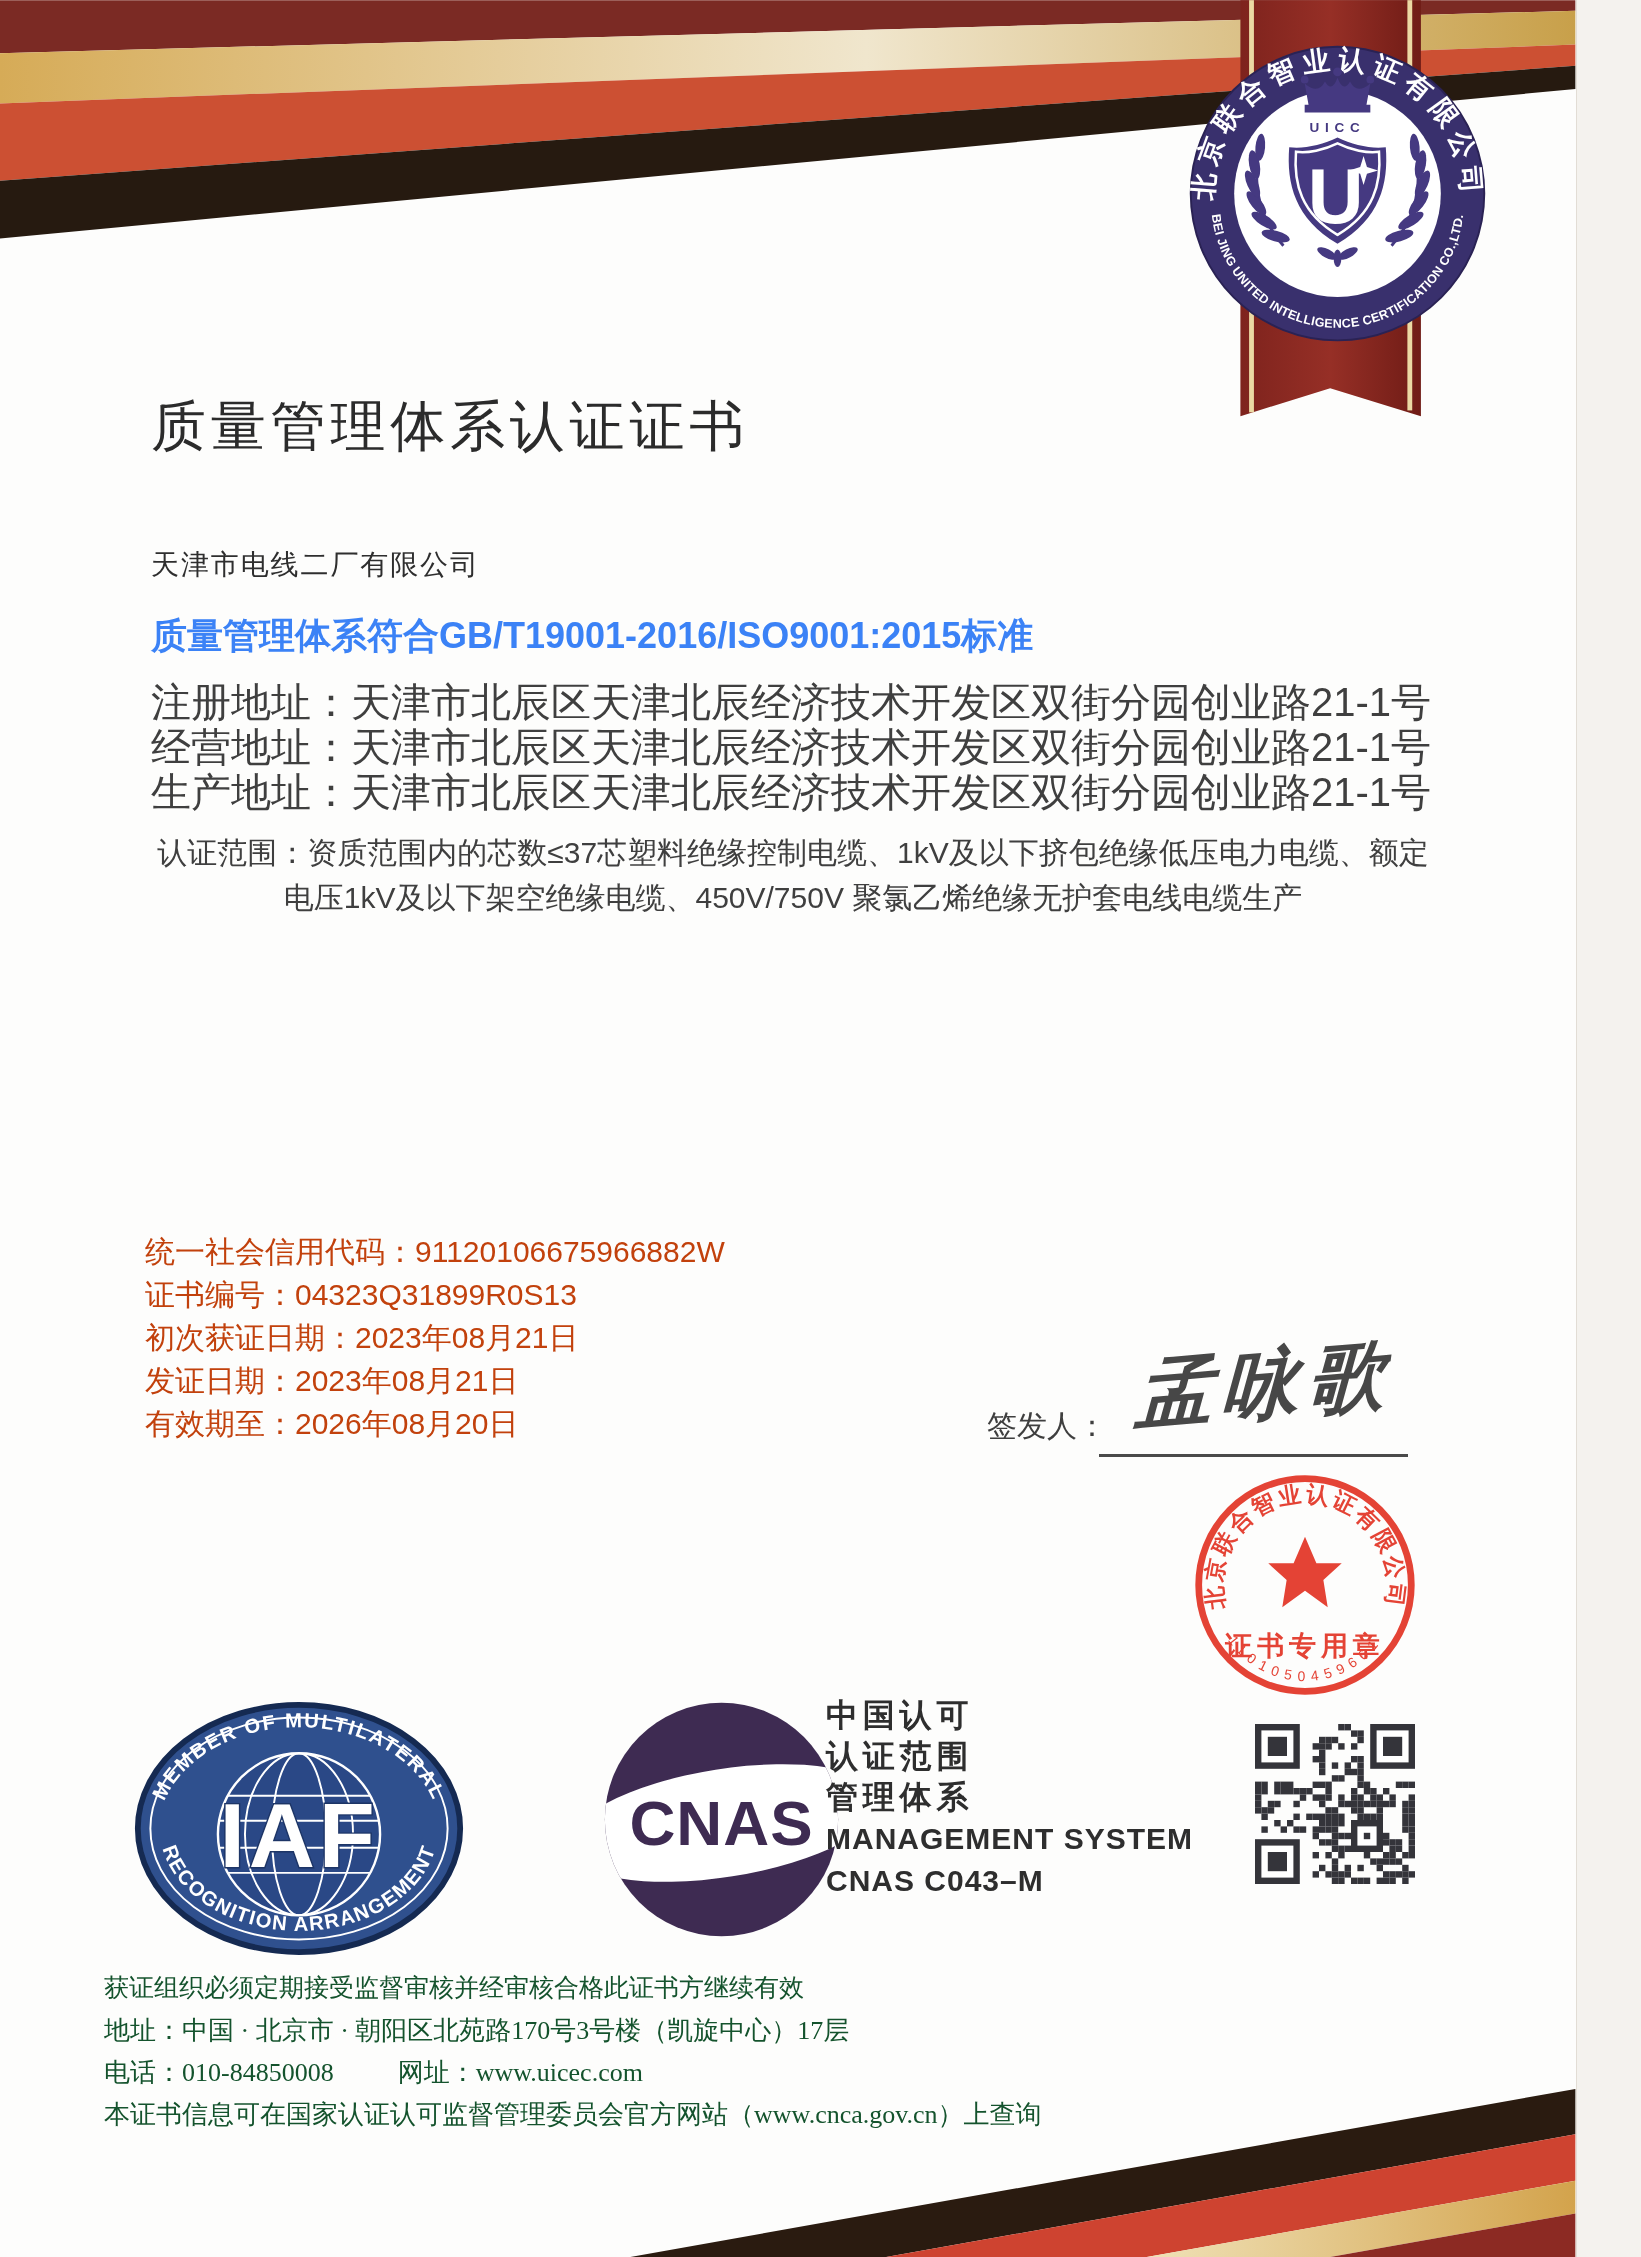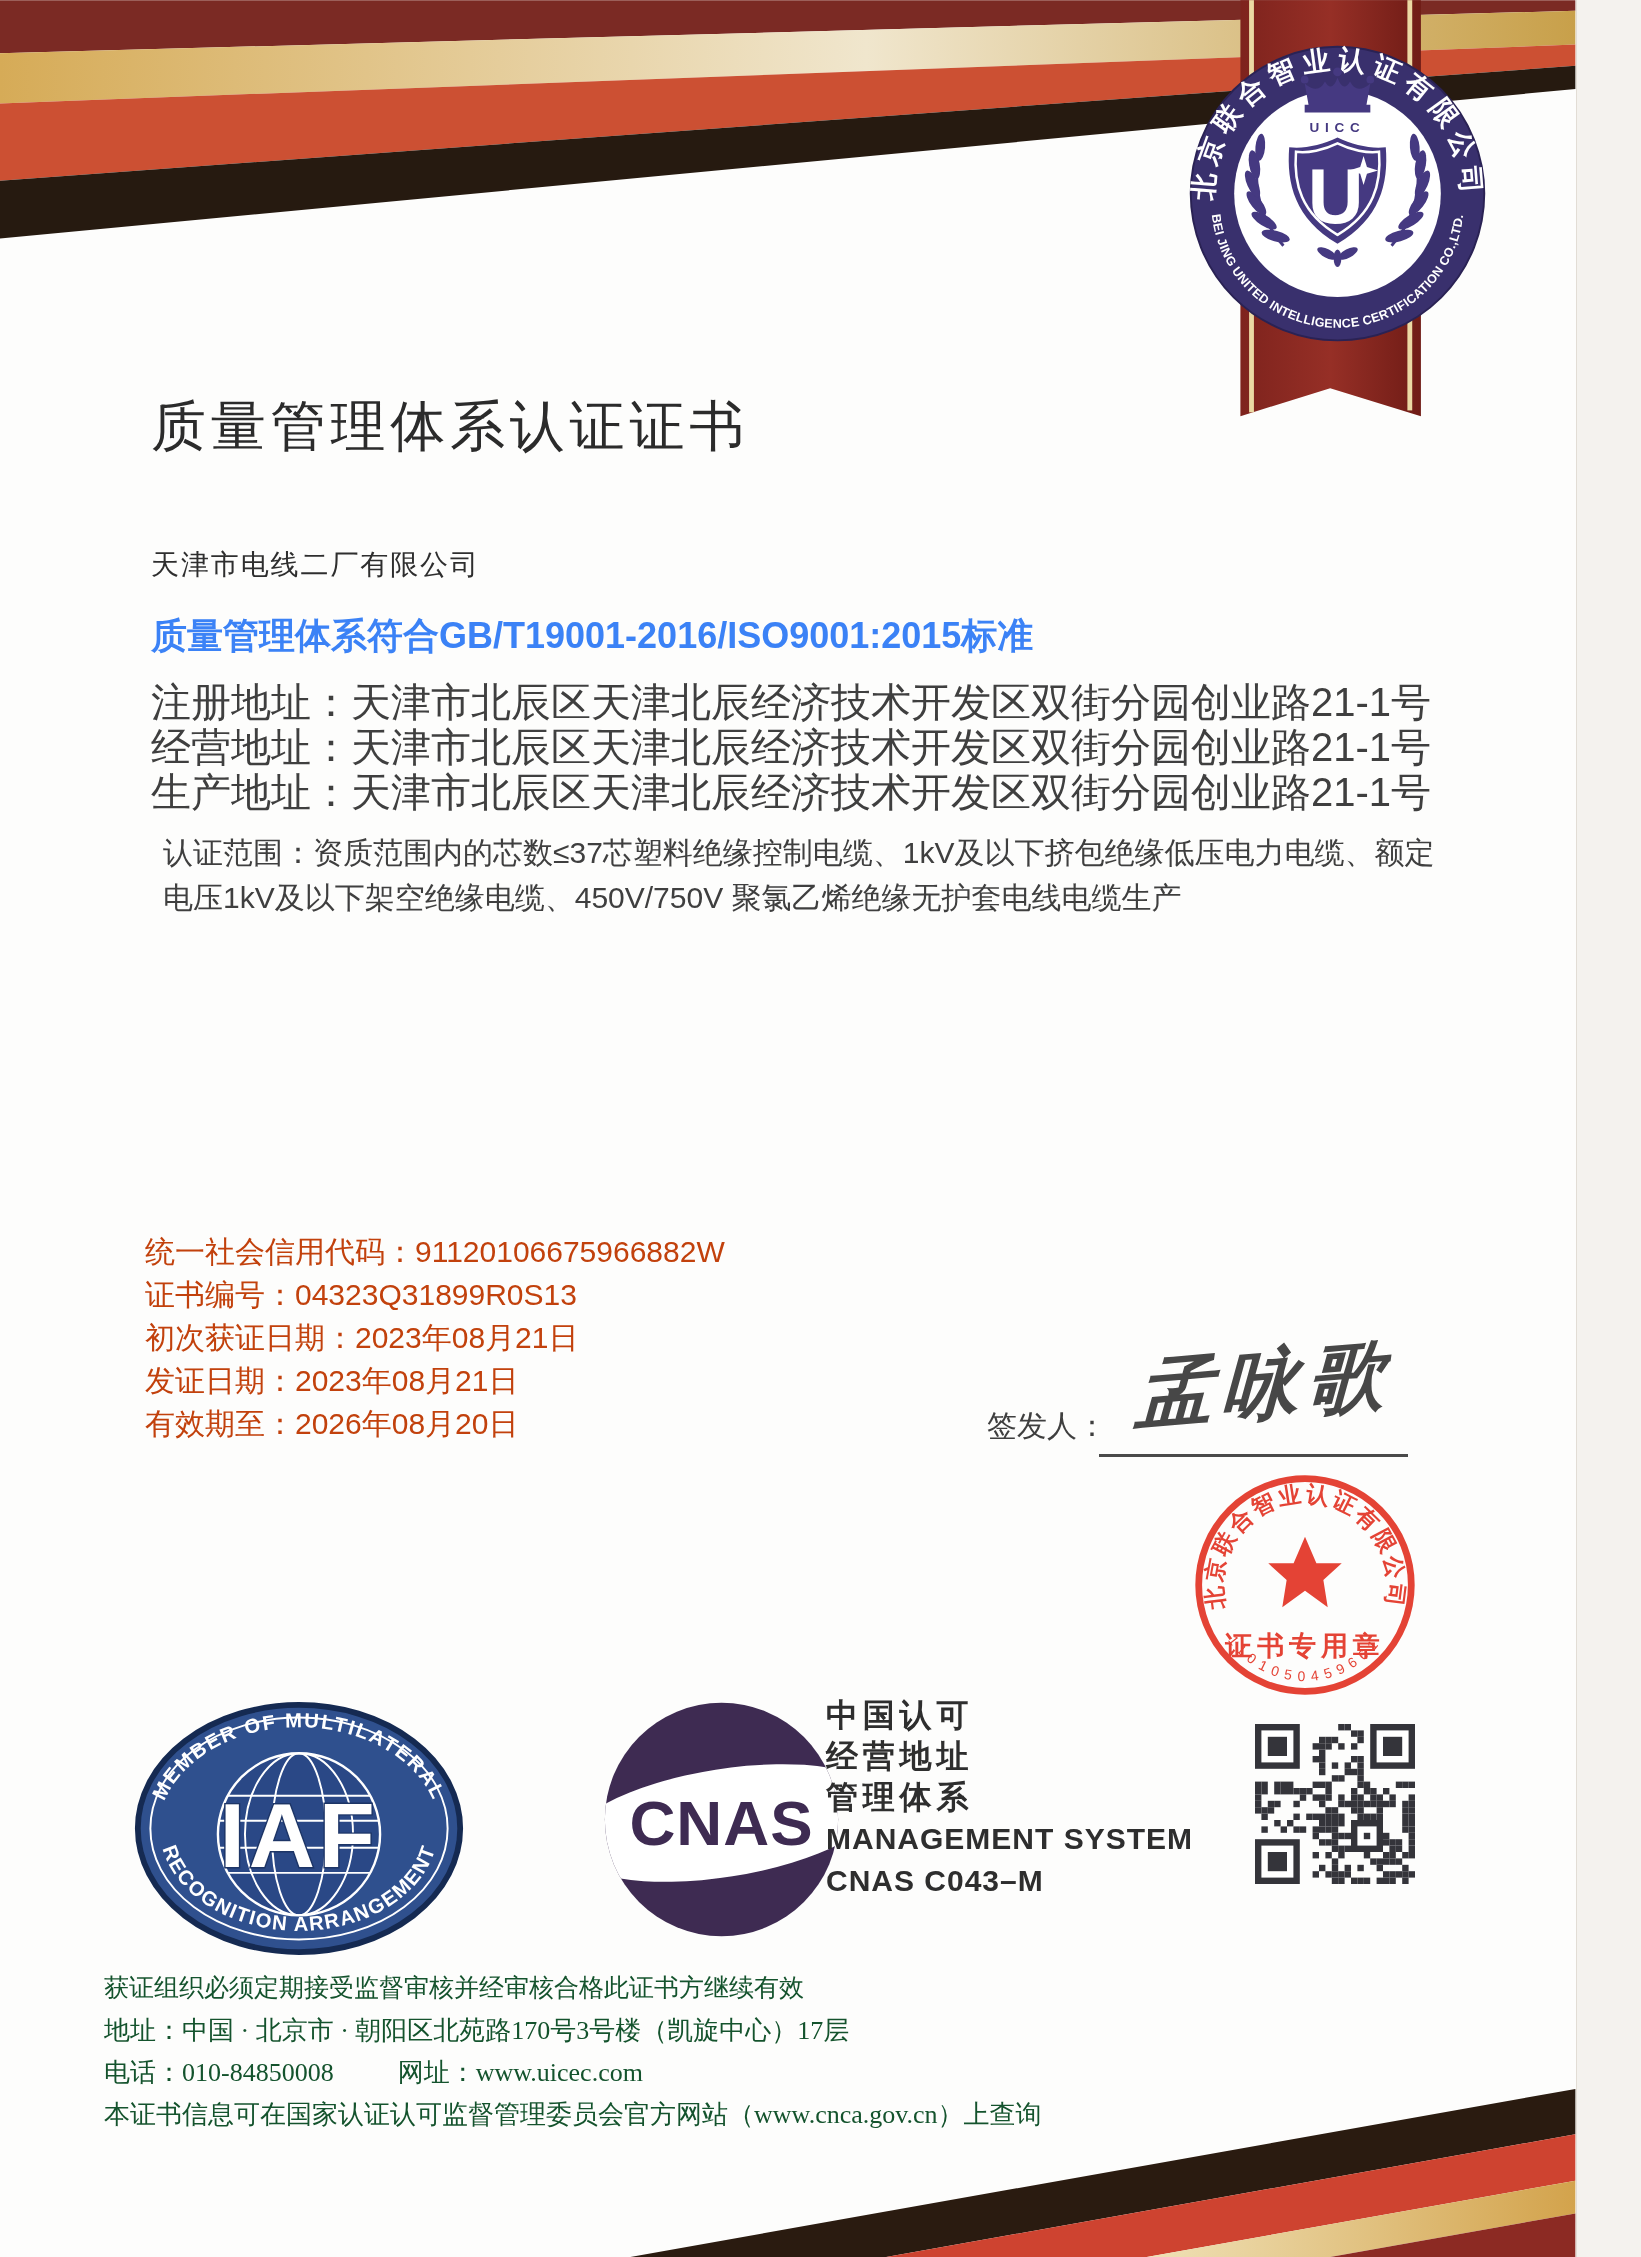--- a/index.html
+++ b/index.html
@@ -20,21 +20,21 @@
     left:151px; top:546px; font-size:28px; font-weight:normal;
     letter-spacing:1.9px; color:#2e2e2e;
   }
   .standard {
     left:151px; top:612px; font-size:36px; font-weight:bold; color:#3b82f6;
   }
   .addr-block { left:151px; top:680px; font-size:40px; color:#3f3f3f; }
   .addr-block .line { height:45px; line-height:45px; white-space:nowrap; }
   .scope-block {
     left:151px; top:830px; width:1284px; font-size:30px;
-    line-height:45px; color:#3f3f3f; text-align:left;margin-left:12px;
+    line-height:45px; color:#3f3f3f; text-align:center;
   }
   .info-block { left:145px; top:1230px; font-size:30px; color:#c2410c; }
   .info-block .line { height:43px; line-height:43px; white-space:nowrap; }
 
   .signer-label { left:987px; top:1406px; font-size:30px; color:#3f3f3f; }
   .signature {
     left:1072px; top:1334px; width:386px; text-align:center;
     font-size:77px; font-weight:bold; color:#474747; letter-spacing:9.7px;
     transform:rotate(-5deg) skewX(-7deg); font-style:italic;
   }
@@ -239,21 +239,21 @@
       </defs>
     <circle r="121" fill="#3e2b52"></circle>
     <g clip-path="url(#cnasClip)">
       <ellipse cx="2" cy="4" rx="165" ry="56" transform="rotate(-9)" fill="#ffffff"></ellipse>
     </g>
     <text x="0" y="26" text-anchor="middle" font-size="66" font-weight="bold" fill="#3e2b52" letter-spacing="1">CNAS</text>
   </svg>
 
   <div class="abs acc-text">
     <div class="cn">中国认可</div>
-    <div class="cn">经营地址</div>
+    <div class="cn">认证范围</div>
     <div class="cn">管理体系</div>
     <div class="en">MANAGEMENT SYSTEM</div>
     <div class="en">CNAS C043–M</div>
   </div>
 
   <svg id="qr-svg" class="abs" style="left:1255px;top:1724px" width="160" height="160" viewBox="0 0 166 166">
       <rect x="86.32" y="0.00" width="6.64" height="6.64" fill="#34343a"></rect>
       <rect x="92.96" y="0.00" width="6.64" height="6.64" fill="#34343a"></rect>
       <rect x="99.60" y="6.64" width="6.64" height="6.64" fill="#34343a"></rect>
       <rect x="106.24" y="6.64" width="6.64" height="6.64" fill="#34343a"></rect>

